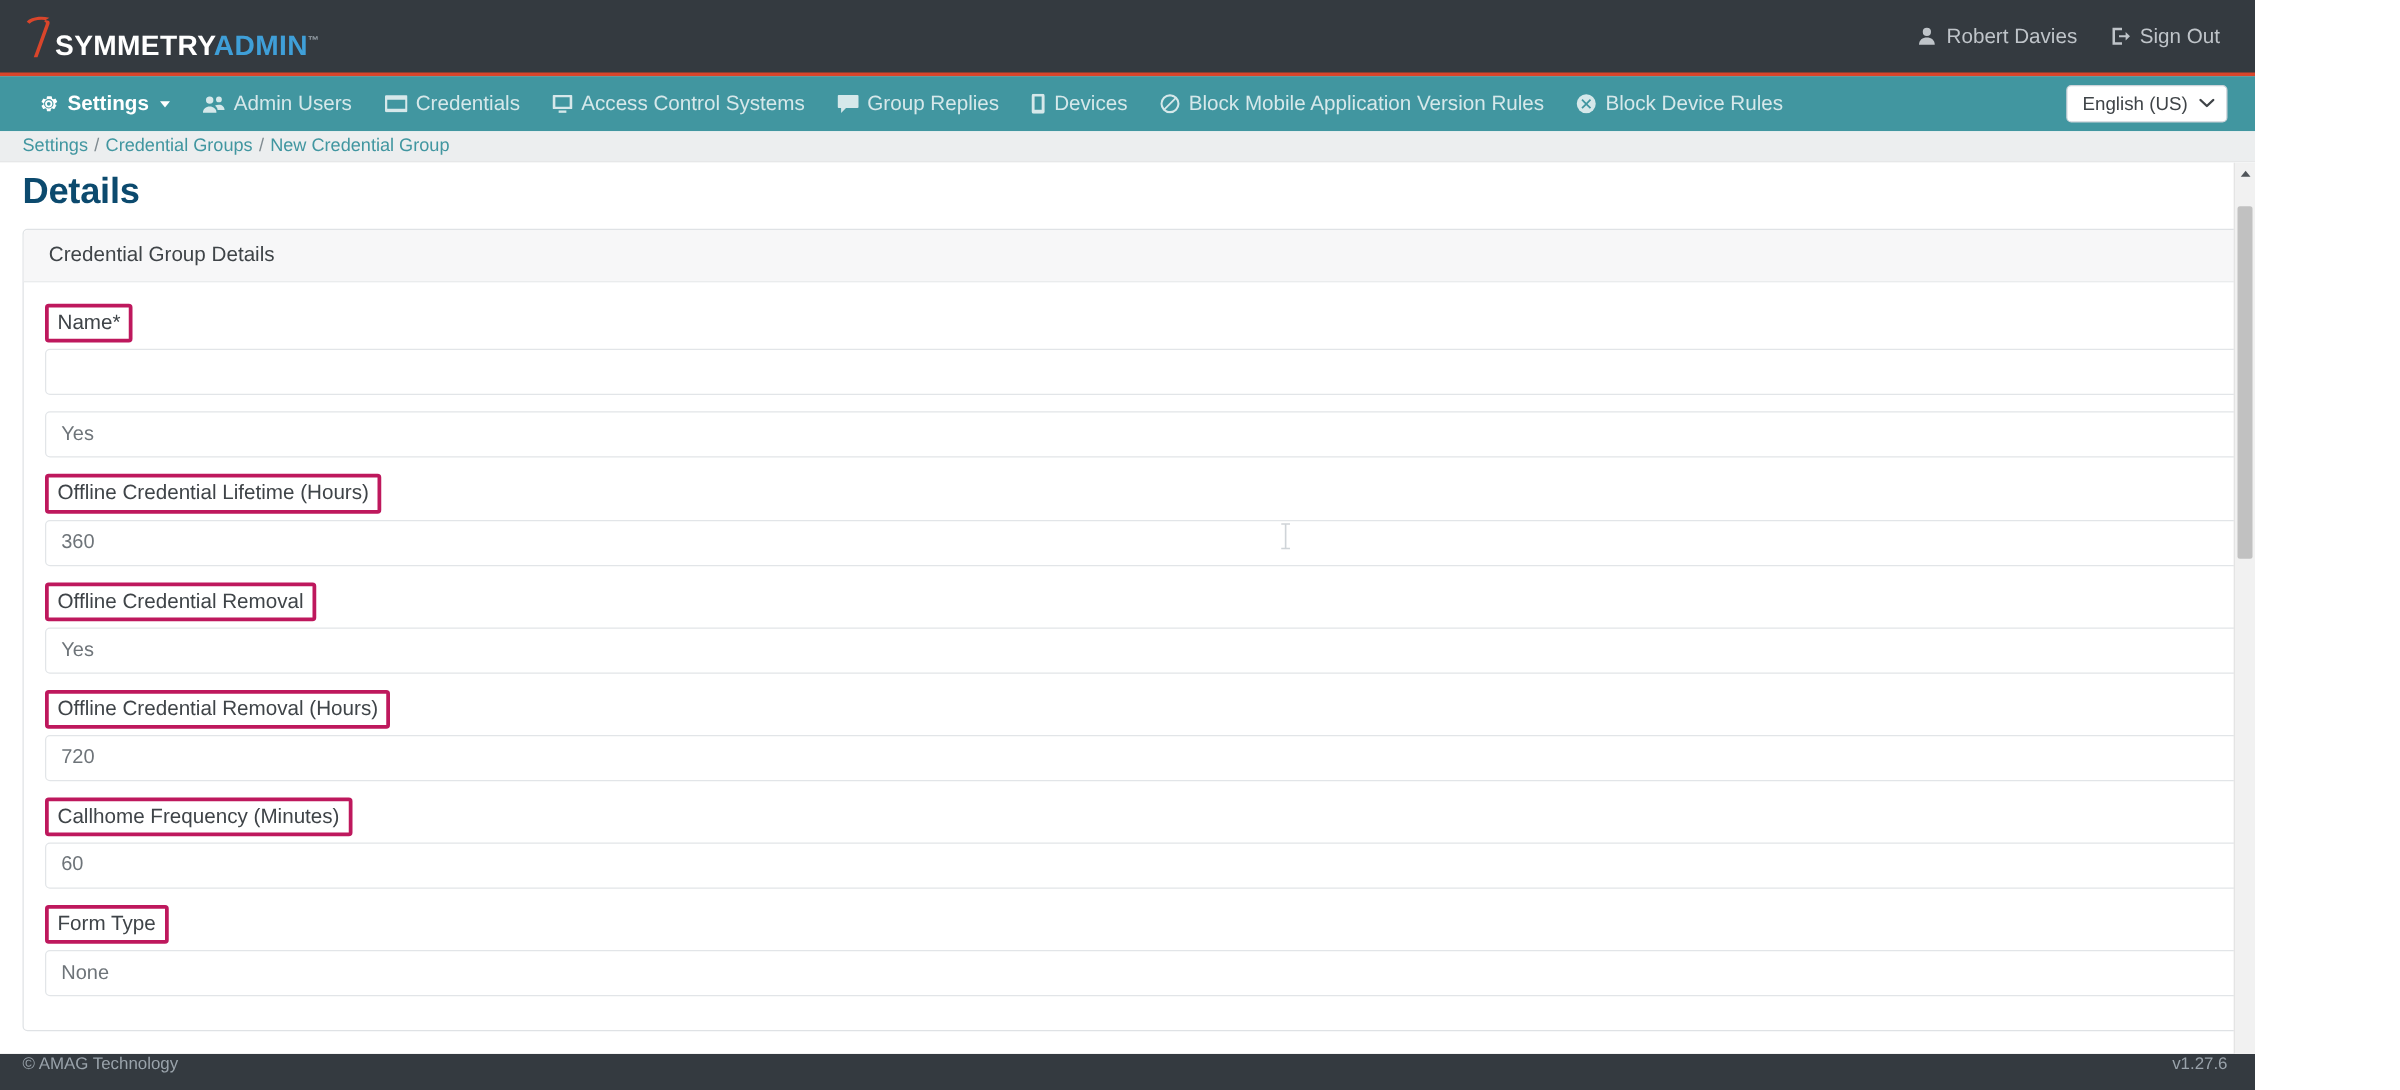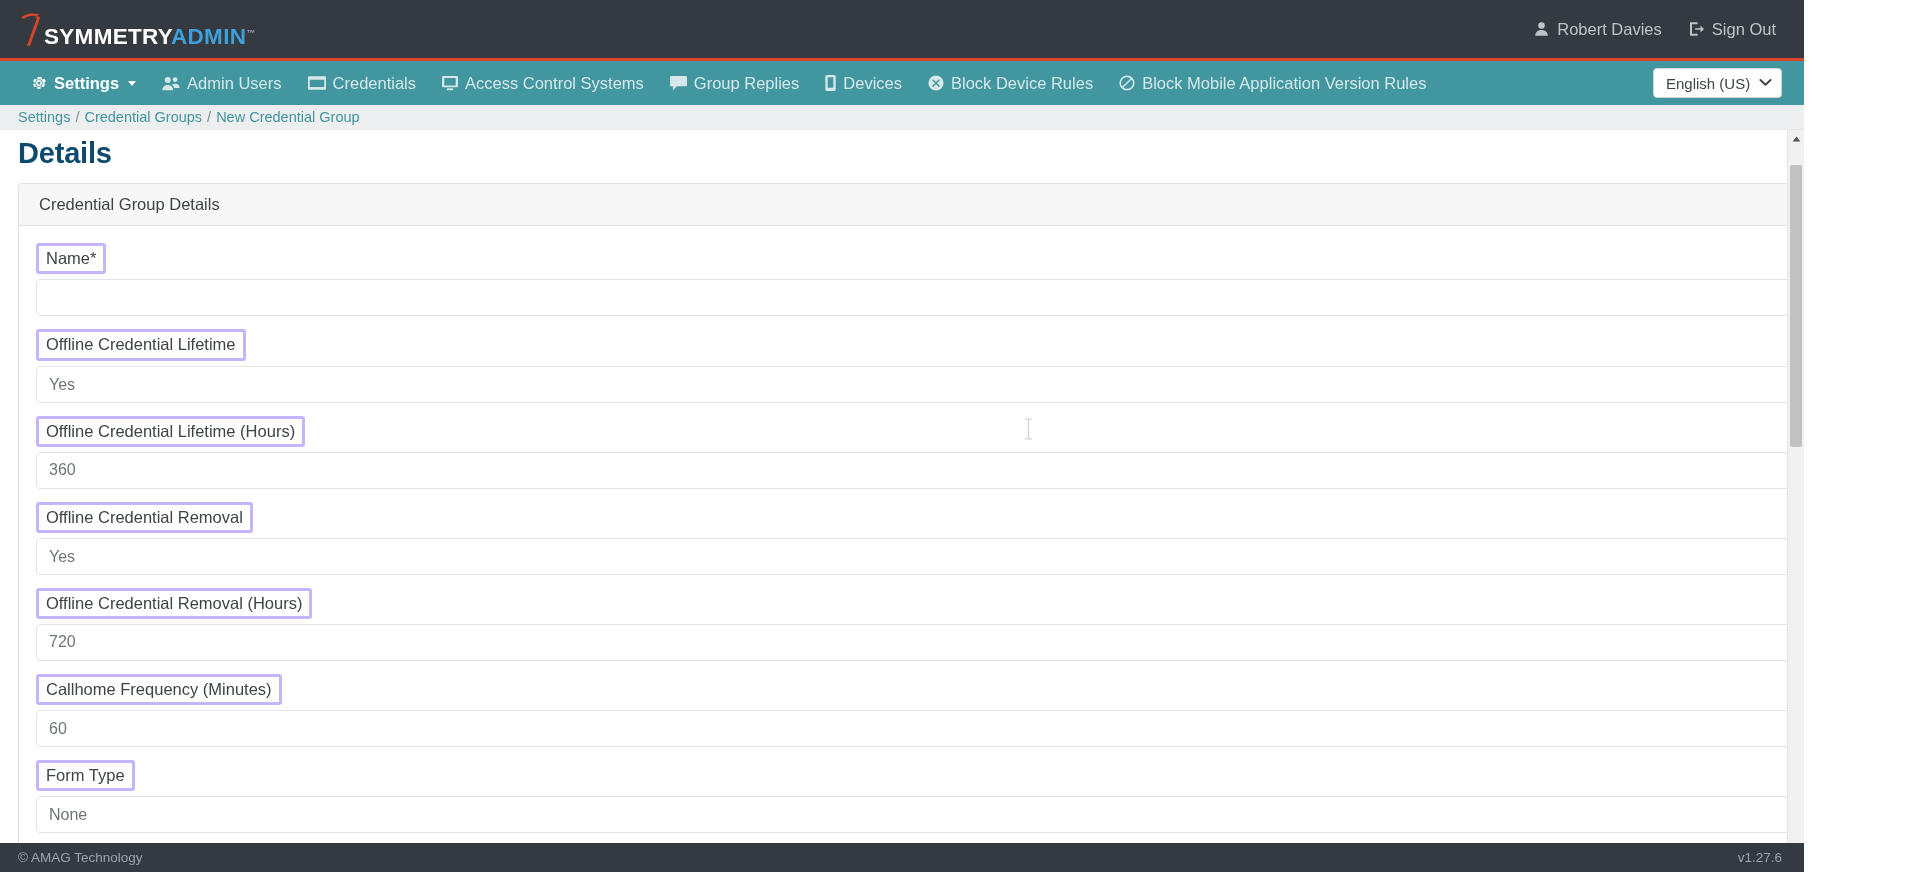--- a/index.html
+++ b/index.html
@@ -86,21 +86,21 @@
     height: 42px; display: flex; align-items: center; justify-content: space-between;
     padding: 0 20px 0 20px; border-radius: 4px 4px 0 0;
   }
   .panel-head-title { font-size: 16.5px; color: #3f4448; }
   .panel-body { padding: 17px 17px 14px 17px; }
 
   .form-group { margin-bottom: 13px; }
   .lbl-row { margin-bottom: 5px; display: block; }
   .field-label {
     display: inline-block; font-size: 16.5px; color: #3f4448;
-    border: 3px solid #c4b5fd; border-radius: 3px;
+    border: 3px solid #be185d; border-radius: 3px;
     padding: 3px 7px 4px 7px; line-height: 1.1; background: transparent;
   }
   .ctrl {
     display: block; width: 100%; height: 37px;
     border: 1px solid #e2e5e8; border-radius: 4px;
     background: #ffffff; color: #6e7479; font-size: 16px;
     padding: 0 12px; font-family: "Liberation Sans", sans-serif;
   }
   select.ctrl { appearance: none; -webkit-appearance: none; cursor: pointer; padding-right: 34px; }
   .sel-wrap { position: relative; }
@@ -123,21 +123,21 @@
     background: #f1f1f1; cursor: pointer;
   }
   .sb-track { position: absolute; top: 17px; bottom: 17px; left: 0; right: 0; }
   .sb-thumb {
     position: absolute; left: 2px; right: 2px; top: 18px; height: 282px;
     background: #c1c1c1; border-radius: 2px; cursor: pointer;
   }
 
   
   .footer {
-    height: 29px; background: #343a40; display: flex; align-items: center;
+    height: 29px; background: #343a40; display: flex; align-items: flex-start;
     justify-content: space-between; padding: 0 22px 0 18px; flex: 0 0 29px;
     font-size: 13.5px; color: #9aa3ab;
   }
   .footer .ver { color: #9aa3ab; }
 </style>
 </head>
 <body>
 
 <div class="app">
 
@@ -219,31 +219,31 @@
       <a class="nav-item">
         <svg width="11" height="16" viewBox="0 0 11 17">
           <path d="M1.6 0h7.8a1.6 1.6 0 0 1 1.6 1.6v13.8A1.6 1.6 0 0 1 9.4 17H1.6A1.6 1.6 0 0 1 0 15.4V1.6A1.6 1.6 0 0 1 1.6 0zm.9 2.4v11.2h6.0V2.4z"></path>
           <circle cx="5.5" cy="15.2" r="0.85"></circle>
         </svg>
         <span>Devices</span>
       </a>
 
       <a class="nav-item">
         <svg width="16" height="16" viewBox="0 0 16 16">
+          <path d="M8 .4A7.6 7.6 0 1 0 8 15.6 7.6 7.6 0 0 0 8 .4zm0 1.8c1.3 0 2.6.4 3.6 1.2L3.4 11.6A5.8 5.8 0 0 1 8 2.2zm0 11.6c-1.3 0-2.6-.4-3.6-1.2l8.2-8.2A5.8 5.8 0 0 1 8 13.8z"></path>
+        </svg>
+        <span>Block Mobile Application Version Rules</span>
+      </a>
+
+      <a class="nav-item">
+        <svg width="16" height="16" viewBox="0 0 16 16">
           <circle cx="8" cy="8" r="7.6"></circle>
           <path d="M5.1 4.2 8 7.1l2.9-2.9 1.0 1.0L9 8.1l2.9 2.9-1.0 1.0L8 9.1l-2.9 2.9-1.0-1.0L7 8.1 4.1 5.2z" fill="#4196a0"></path>
         </svg>
         <span>Block Device Rules</span>
-      </a>
-
-      <a class="nav-item">
-        <svg width="16" height="16" viewBox="0 0 16 16">
-          <path d="M8 .4A7.6 7.6 0 1 0 8 15.6 7.6 7.6 0 0 0 8 .4zm0 1.8c1.3 0 2.6.4 3.6 1.2L3.4 11.6A5.8 5.8 0 0 1 8 2.2zm0 11.6c-1.3 0-2.6-.4-3.6-1.2l8.2-8.2A5.8 5.8 0 0 1 8 13.8z"></path>
-        </svg>
-        <span>Block Mobile Application Version Rules</span>
       </a>
     </div>
 
     <div class="lang-wrap">
       <select class="lang-select">
         <option>English (US)</option>
       </select>
       <svg class="chev" width="13" height="9" viewBox="0 0 13 9">
         <path d="M1.4 1.5 6.5 6.3 11.6 1.5" stroke="#3f4448" stroke-width="1.9" fill="none" stroke-linecap="round" stroke-linejoin="round"></path>
       </svg>
@@ -274,23 +274,20 @@
         <div class="panel-body">
 
           <div class="form-group">
             <span class="lbl-row">
               <span class="field-label">Name*</span>
             </span>
             <input class="ctrl name-input" type="text" value="" style="">
           </div>
 
           <div class="form-group">
-            <span class="lbl-row">
-              <span class="field-label">Offline Credential Lifetime</span>
-            </span>
             <div class="sel-wrap">
               <select class="ctrl">
                 <option>Yes</option>
               </select>
               <svg class="updown" width="11" height="16" viewBox="0 0 11 16">
                 <path d="M5.5 1.6 9.1 6.4H1.9z" fill="#2f3a46"></path>
                 <path d="M5.5 14.4 1.9 9.6h7.2z" fill="#2f3a46"></path>
               </svg>
             </div>
           </div>

